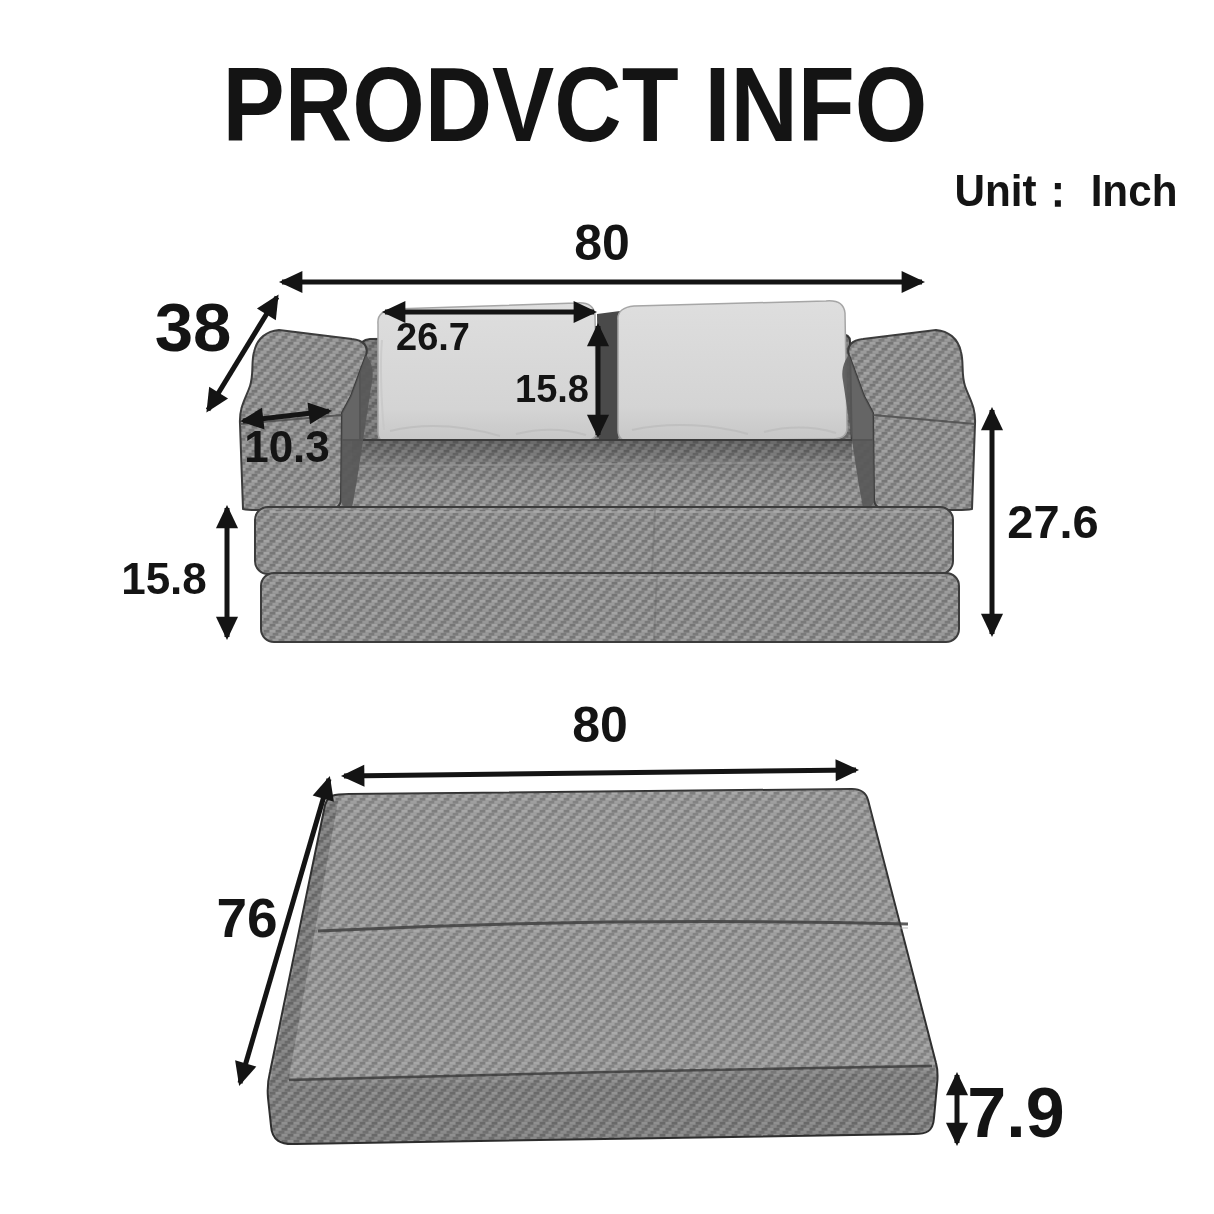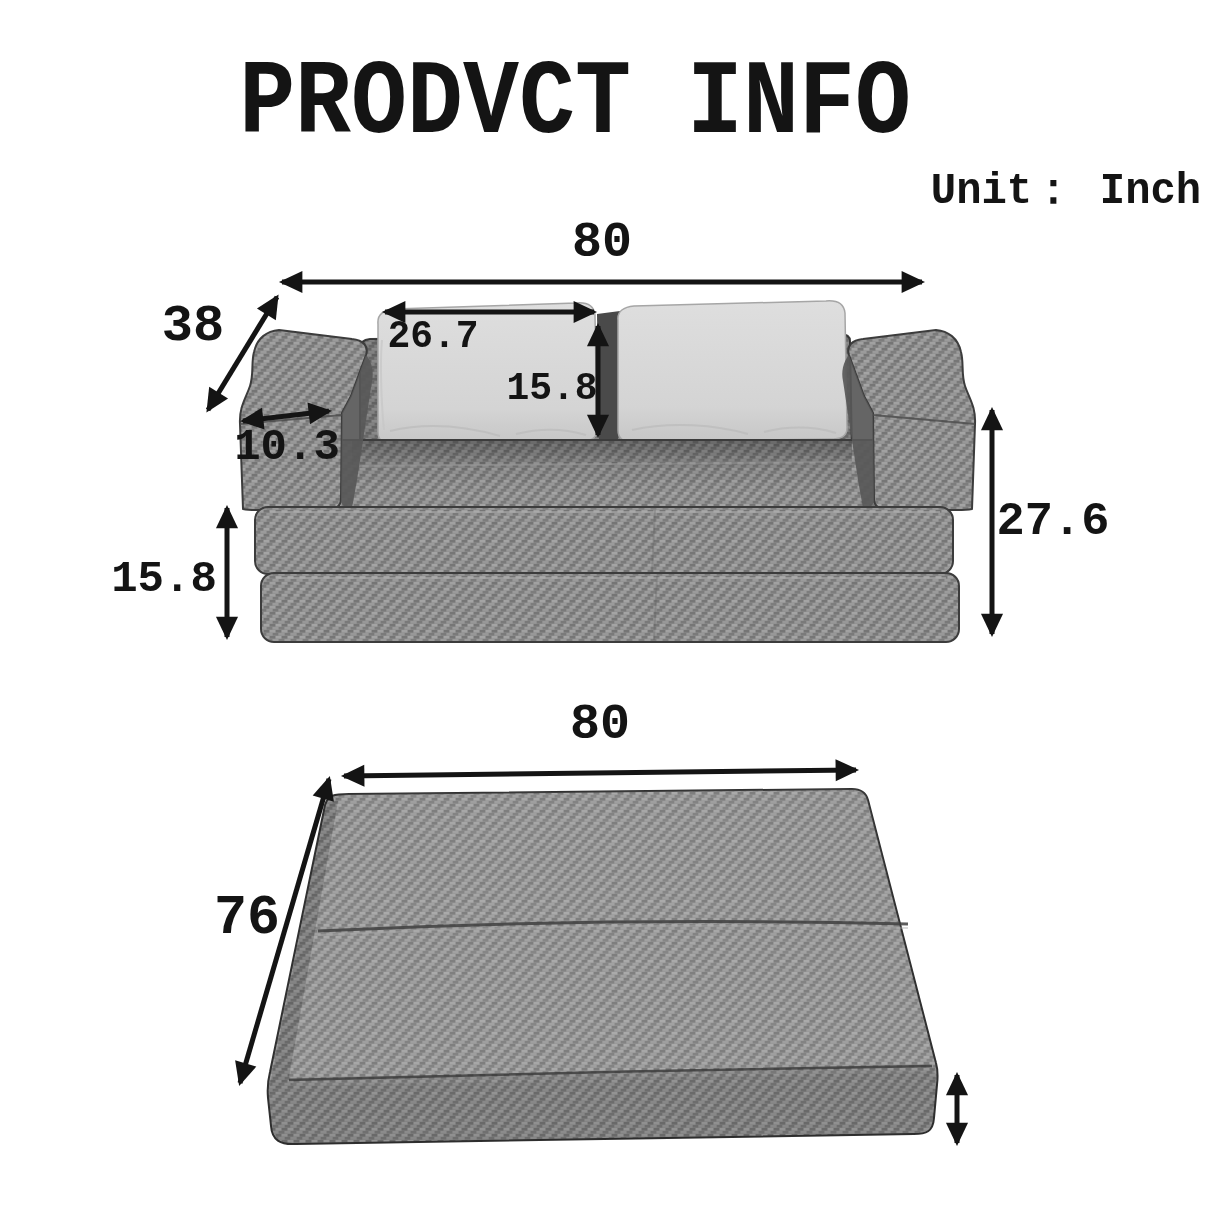--- a/index.html
+++ b/index.html
@@ -3,37 +3,37 @@
 <meta charset="utf-8">
 <style>
   html,body{margin:0;padding:0;}
   body{
     width:1214px;height:1214px;
     background:#ffffff;
     position:relative;
     font-family:"Liberation Sans","DejaVu Sans",sans-serif;
     overflow:hidden;
   }
-  #stage{position:absolute;left:0;top:0;width:1141px;height:1214px;font-family:Liberation Mono, monospace;}
+  #stage{position:absolute;left:0;top:0;width:1141px;height:1214px;}
   svg.art{position:absolute;left:0;top:0;}
   .lbl{
     position:absolute;
     transform:translate(-50%,-50%);
     font-weight:bold;
     color:#141414;
     white-space:nowrap;
     line-height:1;
     user-select:none;
   }
   .title{font-size:106px; transform:translate(-50%,-50%) scaleX(.88); letter-spacing:0px;}
   .unit{font-size:44px; transform:translate(-50%,-50%) scaleX(.96);}
   .d72{font-size:50px;}
   .d70{font-size:70px;}
   .d55{font-size:55px;margin-top:32px;}
-  .d52{font-size:52px;}
+  .d52{font-size:69px;}
   .d47{font-size:47px;}
   .d44{font-size:44px;}
   .d38{font-size:38px;}
 </style>
 </head>
 <body>
 
 <div id="stage">
 
   <svg class="art" width="1214" height="1214" viewBox="0 0 1214 1214" aria-hidden="true">
@@ -155,14 +155,15 @@
   <div class="lbl d72" style="left:602px;top:243px;">80</div>
   <div class="lbl d52" style="left:193px;top:327px;">38</div>
   <div class="lbl d38" style="left:433px;top:337px;">26.7</div>
   <div class="lbl d38" style="left:552px;top:389px;">15.8</div>
   <div class="lbl d44" style="left:287px;top:447px;text-align:center;">10.3</div>
   <div class="lbl d44" style="left:164px;top:579px;">15.8</div>
   <div class="lbl d47" style="left:1053px;top:521px;">27.6</div>
 
   <div class="lbl d72" style="left:600px;top:725px;">80</div>
   <div class="lbl d55" style="left:247px;top:886px;">76</div>
+  <div class="lbl d70" style="left:1016px;top:1113px;">7.9</div>
 
 </div>
 
 </body></html>

